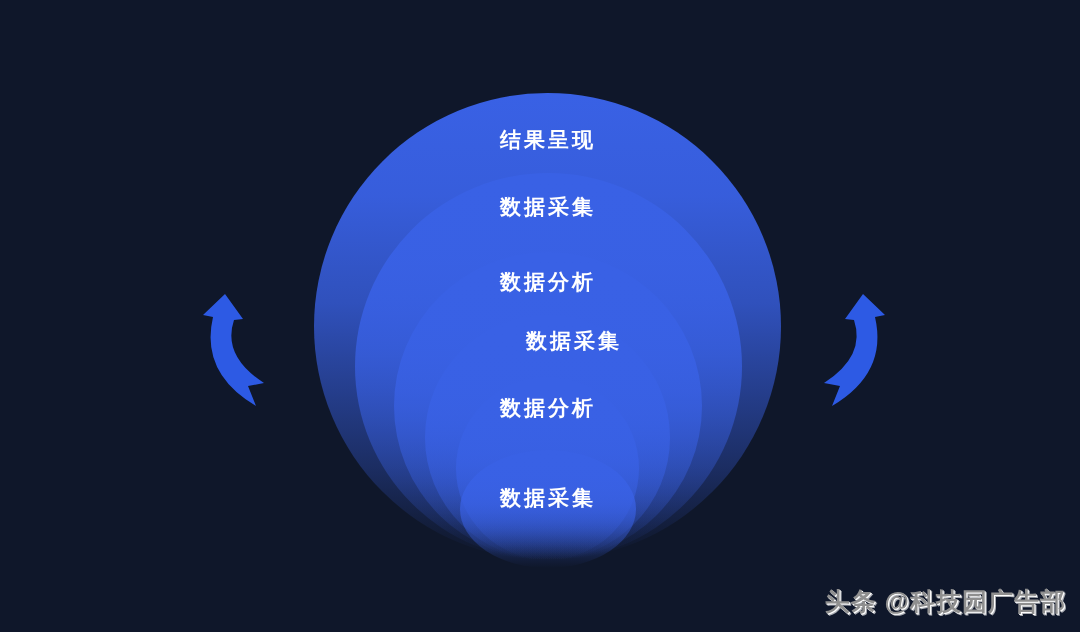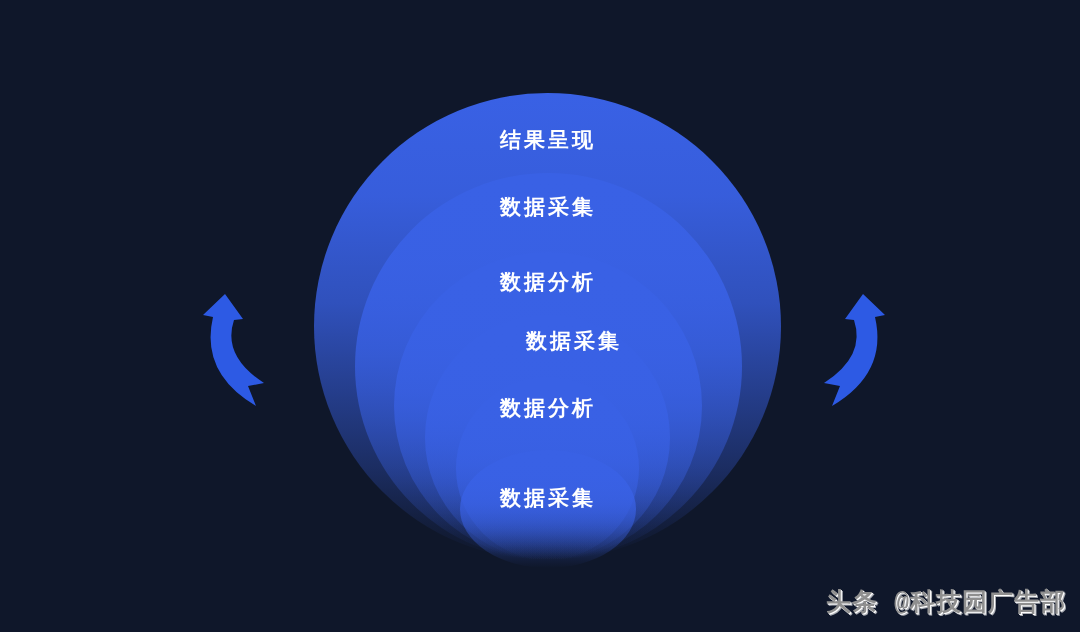--- a/index.html
+++ b/index.html
@@ -61,21 +61,20 @@
   .watermark {
     position: absolute;
     right: 14px;
     bottom: 14px;
     font-size: 25px;
     font-weight: 700;
     letter-spacing: 1px;
     color: var(--watermark-gray, #8f8f8f);
     text-shadow: 1px 1px 0 #ffffff, 2px 2px 0 rgba(255,255,255,0.65);
     z-index: 20;
-    font-family: Liberation Mono, monospace;
   }
 </style>
 </head>
 <body>
 
 <div class="canvas">
 
   <div class="ring ring1"></div>
   <div class="ring ring2"></div>
   <div class="ring ring3"></div>

